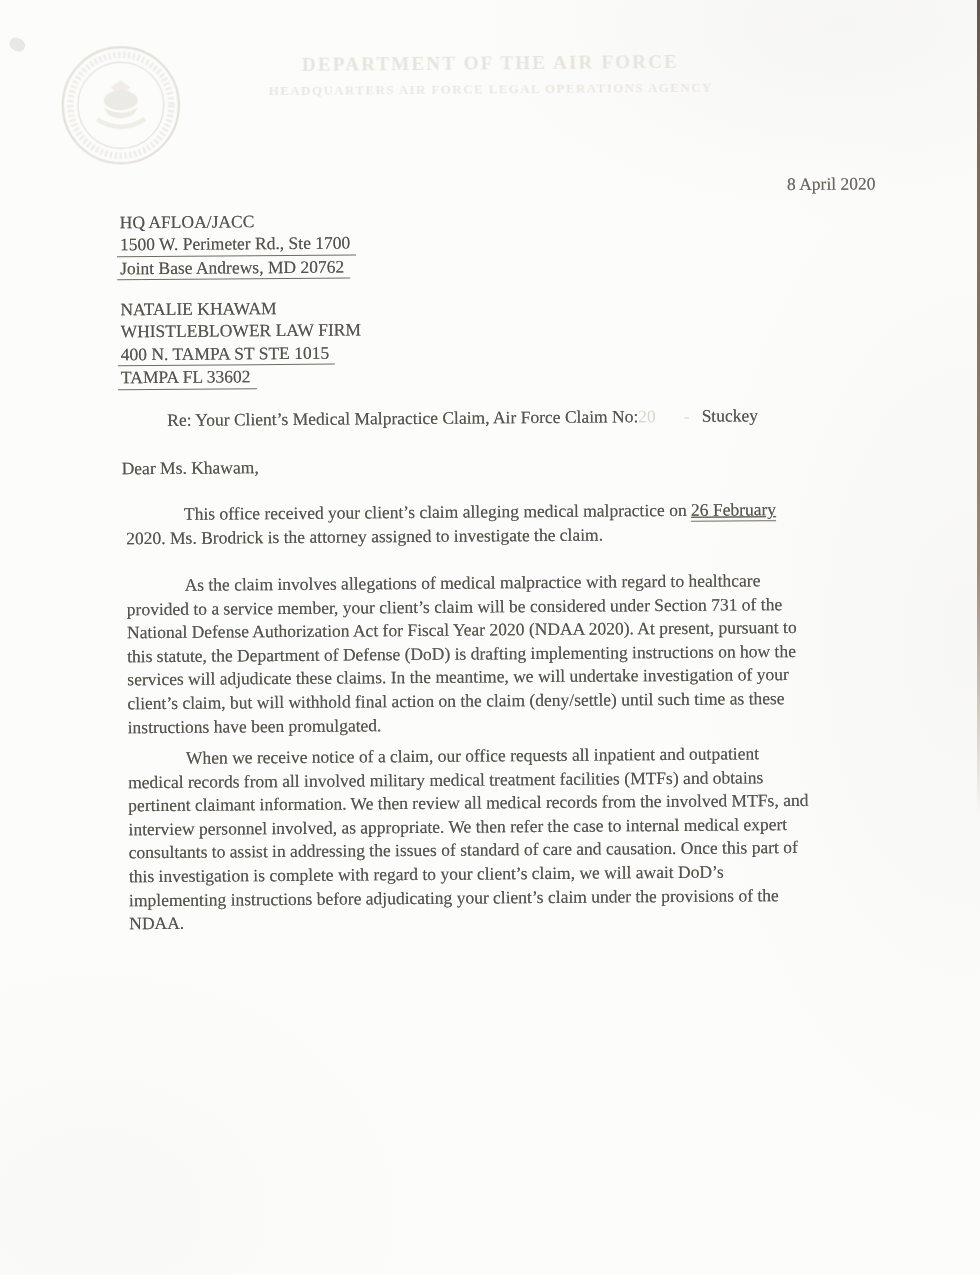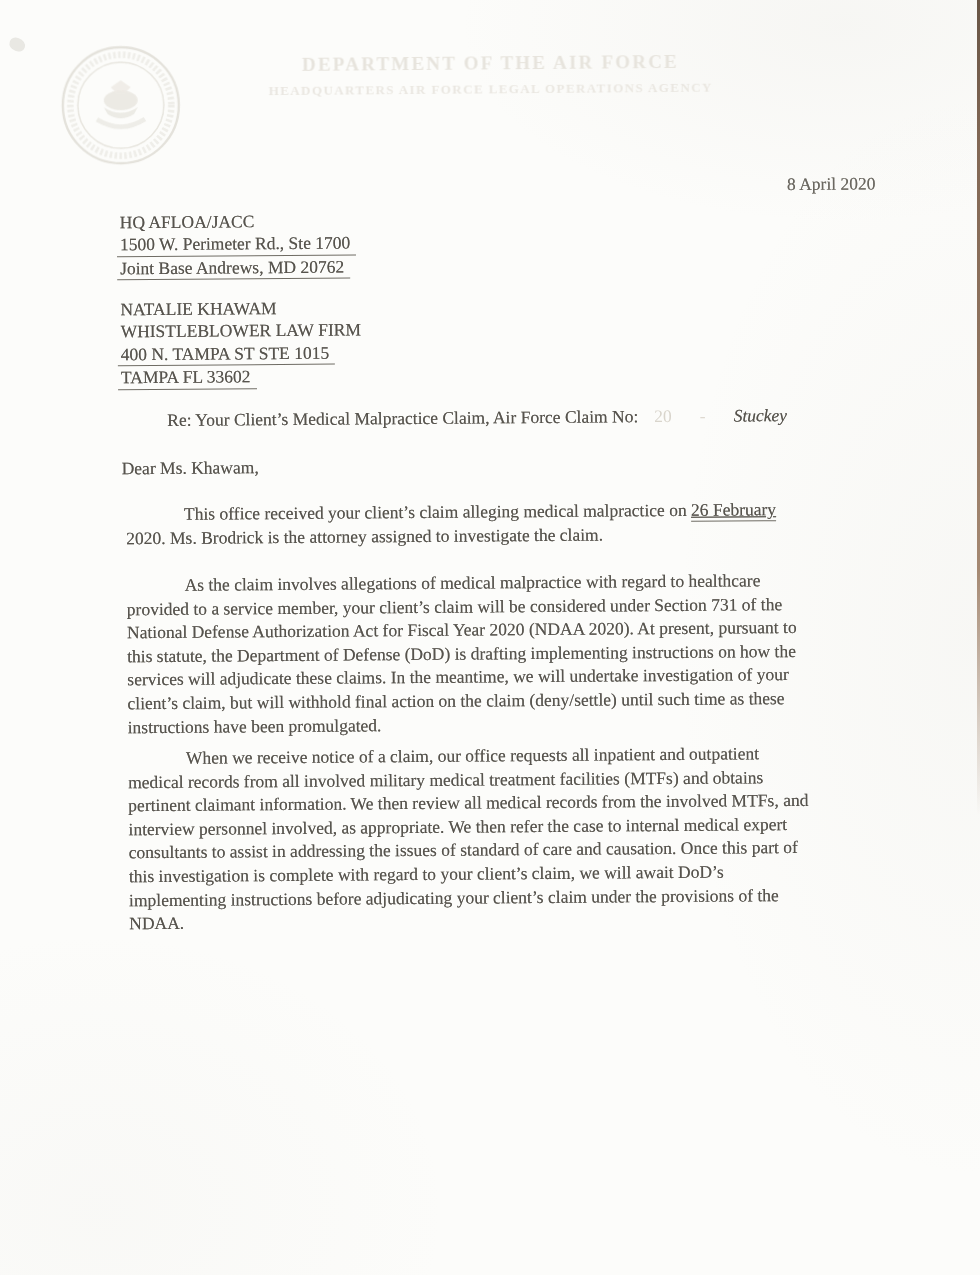--- a/index.html
+++ b/index.html
@@ -77,23 +77,23 @@
   .u {
     display: inline-block;
     border-bottom: 1.6px solid #6f6c64;
     padding: 0 6px 0 3px; margin-left: -3px;
   }
 
   .subject {
     position: absolute; left: 164px; top: 407px;
     font-size: 17.5px; white-space: nowrap;
   }
-  .claim-no-faint { color: #d9d5cc; margin-left: 16px; text-shadow: none; }
+  .claim-no-faint { color: #d9d5cc; margin-left: 0; text-shadow: none; }
   .claim-sep-faint { color: #ded9d0; margin-left: 28px; text-shadow: none; }
-  .claimant-name { margin-left: 28px; font-style: italic; }
+  .claimant-name { margin-left: 12px; }
 
   .salutation { position: absolute; left: 118px; top: 455px; font-size: 17.5px; }
 
   .para {
     position: absolute; left: 122px; width: 830px;
     font-size: 17.5px; line-height: 23.6px;
   }
   .para .text-line { white-space: nowrap; }
   .para .text-line:first-child { text-indent: 58px; }
   .para1 { top: 500px; }

